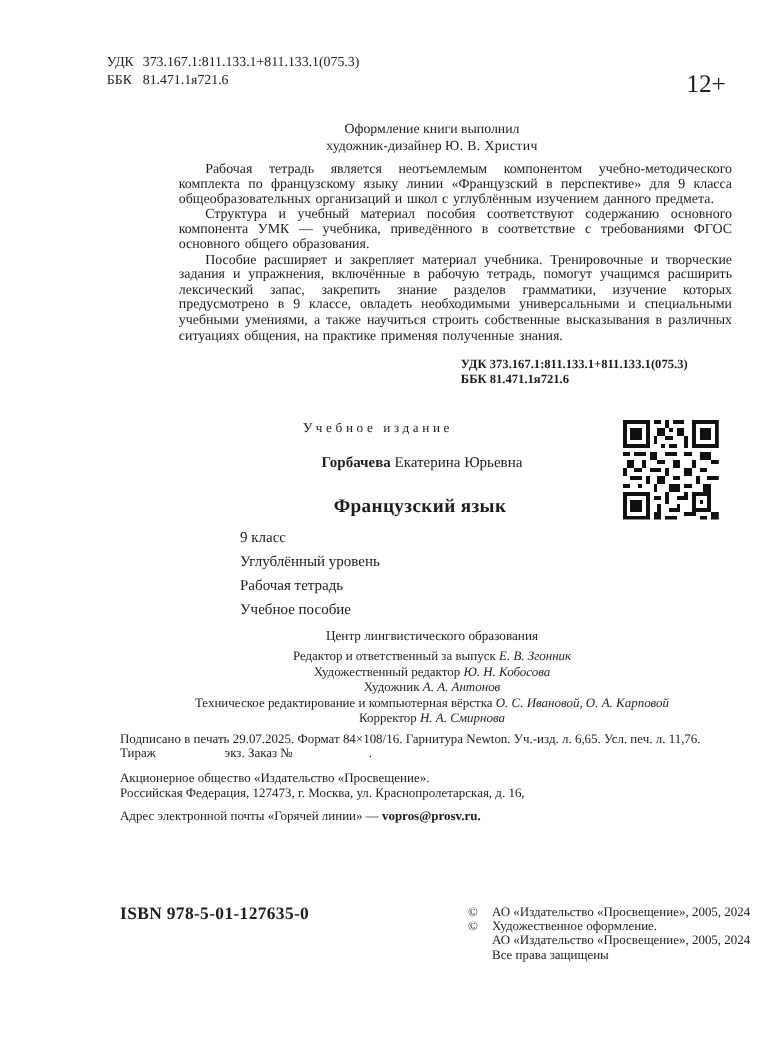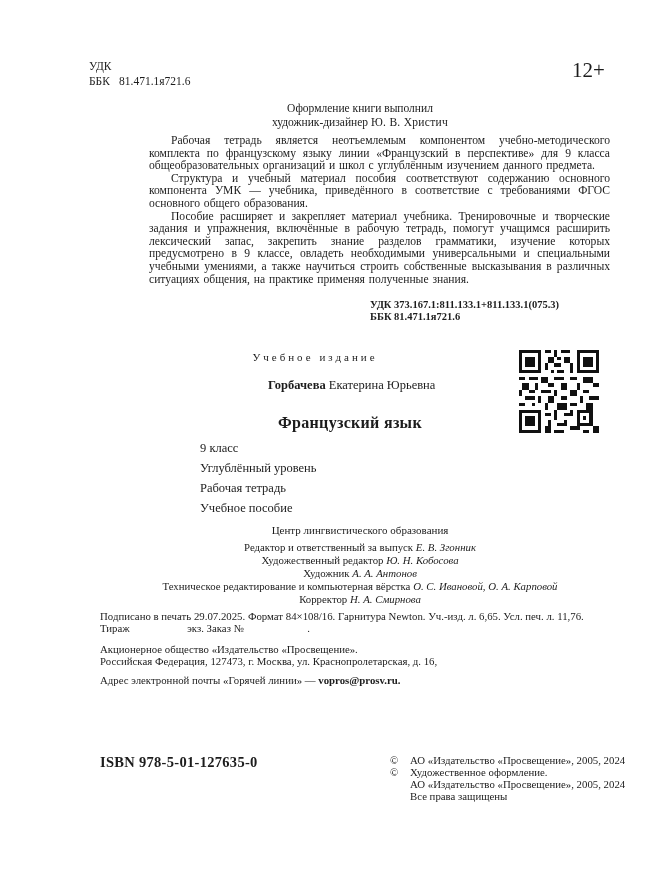--- a/index.html
+++ b/index.html
@@ -12,21 +12,21 @@
       height: 869px;
       position: relative;
       overflow: hidden;
       color: #1c1c1c;
       font-family: "Liberation Serif", "DejaVu Serif", serif;
     }
     .abs { position: absolute; }
 
     
     .class-block {
-      left: 89px; top: 59px;
+      left: 89px; top: 45px;
       font-size: 11.5px; line-height: 14.5px;
     }
     .class-row { display: flex; white-space: nowrap; }
     .class-key { width: 30px; }
     .class-indent { padding-left: 30px; }
 
     .age-rating {
       left: 572px; top: 58px;
       font-size: 21px;
       line-height: 24px;
@@ -41,21 +41,21 @@
 
     .annotation {
       left: 149px; width: 461px; top: 135px;
       font-size: 11.6px; line-height: 12.6px;
       text-align: justify;
       word-spacing: 1px;
     }
     .annotation p { margin: 0; text-indent: 22px; }
 
     .annot-class {
-      left: 370px; width: 240px; top: 299px;
+      left: 384px; width: 240px; top: 299px;
       font-size: 10.5px; line-height: 12px;
       font-weight: bold;
       text-align: left;
     }
 
     .edition-type {
       left: 200px; width: 230px; top: 351px;
       text-align: center;
       font-size: 11px; letter-spacing: 3px;
     }
@@ -127,20 +127,21 @@
     .cp-row { display: flex; white-space: nowrap; }
     .cp-sign { width: 20px; }
     .cp-indent { padding-left: 20px; white-space: nowrap; }
   </style>
 </head>
 <body>
 
 <div class="abs class-block">
   <div class="class-row">
     <span class="class-key">УДК</span>
+    <span>373.167.1:811.133.1+811.133.1(075.3)</span>
   </div>
   <div class="class-row">
     <span class="class-key">ББК</span>
     <span>81.471.1я721.6</span>
   </div>
 </div>
 
 <div class="abs age-rating">12+</div>
 
 <div class="abs designer">

